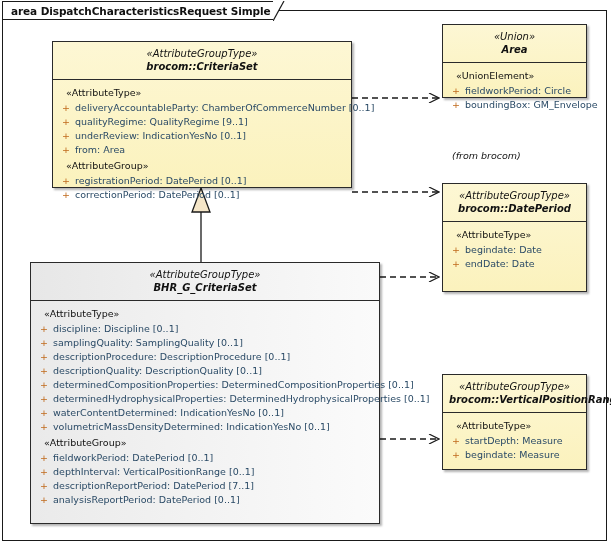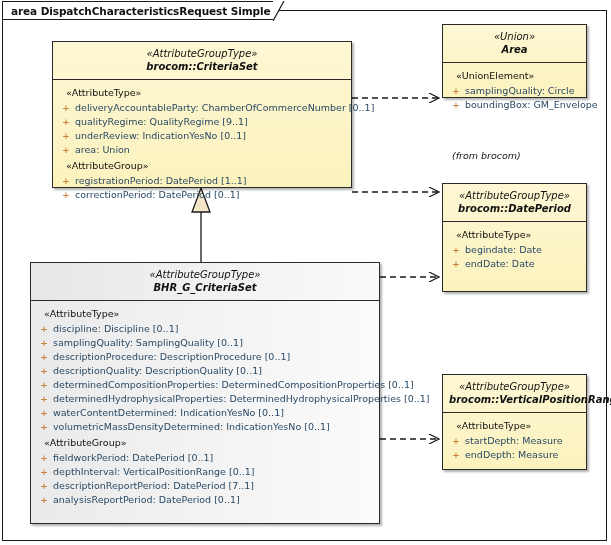--- a/index.html
+++ b/index.html
@@ -217,45 +217,45 @@
       <div class="attr">
         <span class="vis">+</span>
         <span class="sig">qualityRegime: QualityRegime [9..1]</span>
       </div>
       <div class="attr">
         <span class="vis">+</span>
         <span class="sig">underReview: IndicationYesNo [0..1]</span>
       </div>
       <div class="attr">
         <span class="vis">+</span>
-        <span class="sig">area: Union</span>
+        <span class="sig">from: Area</span>
       </div>
 
       <div class="grp-label">«AttributeGroup»</div>
       <div class="attr">
         <span class="vis">+</span>
-        <span class="sig">registrationPeriod: DatePeriod [1..1]</span>
+        <span class="sig">registrationPeriod: DatePeriod [0..1]</span>
       </div>
       <div class="attr">
         <span class="vis">+</span>
         <span class="sig">correctionPeriod: DatePeriod [0..1]</span>
       </div>
     </div>
   </div>
 
   <div class="uml yellow" style="left:442px; top:24px; width:145px; height:74px;">
     <div class="hdr">
       <div class="stereo">«Union»</div>
       <div class="cls-name">Area</div>
     </div>
     <div class="body">
       <div class="grp-label">«UnionElement»</div>
       <div class="attr">
         <span class="vis">+</span>
-        <span class="sig">samplingQuality: Circle</span>
+        <span class="sig">fieldworkPeriod: Circle</span>
       </div>
       <div class="attr">
         <span class="vis">+</span>
         <span class="sig">boundingBox: GM_Envelope</span>
       </div>
     </div>
   </div>
   <div class="caption" style="left:452px; top:150px;">(from brocom)</div>
 
   <div class="uml yellow" style="left:442px; top:183px; width:145px; height:109px;">
@@ -282,21 +282,21 @@
       <div class="cls-name">brocom::VerticalPositionRange</div>
     </div>
     <div class="body">
       <div class="grp-label">«AttributeType»</div>
       <div class="attr">
         <span class="vis">+</span>
         <span class="sig">startDepth: Measure</span>
       </div>
       <div class="attr">
         <span class="vis">+</span>
-        <span class="sig">endDepth: Measure</span>
+        <span class="sig">begindate: Measure</span>
       </div>
     </div>
   </div>
 
   <div class="uml grey" style="left:30px; top:262px; width:350px; height:262px;">
     <div class="hdr">
       <div class="stereo">«AttributeGroupType»</div>
       <div class="cls-name">BHR_G_CriteriaSet</div>
     </div>
     <div class="body">

